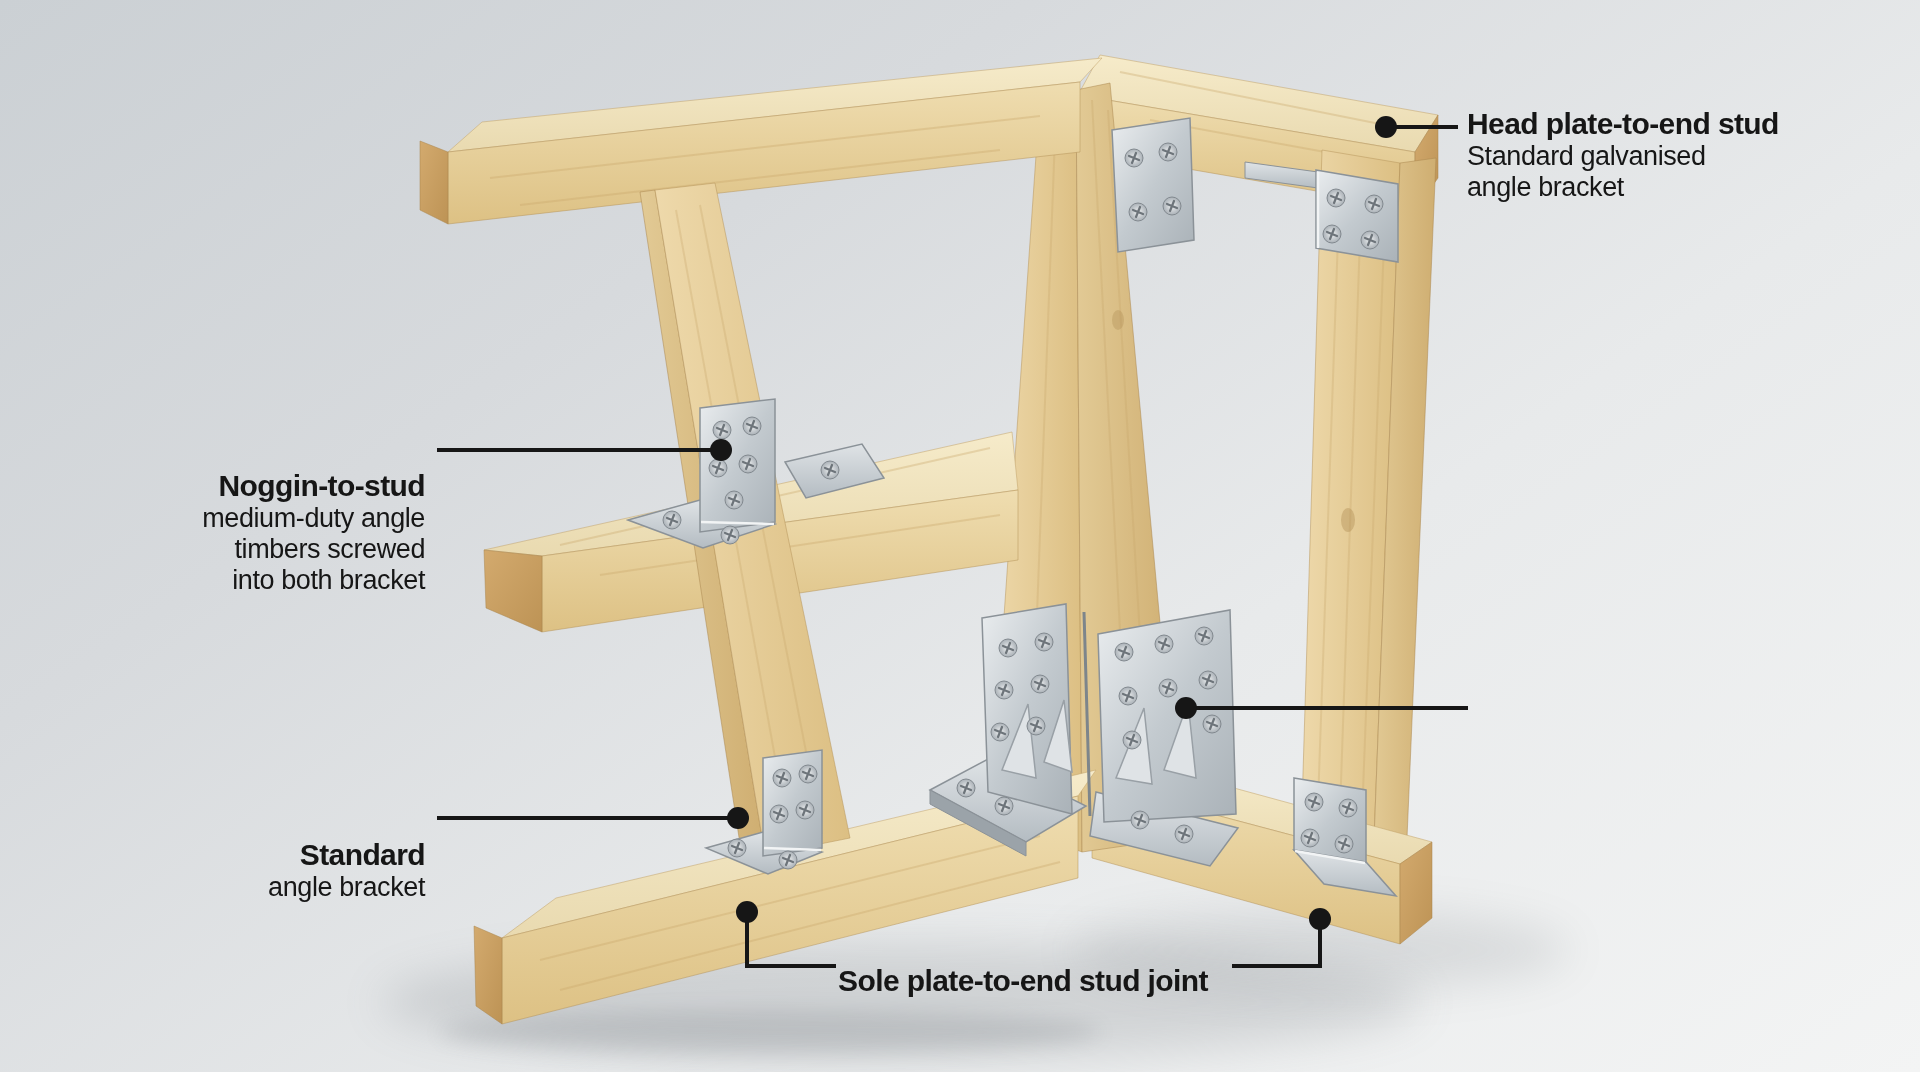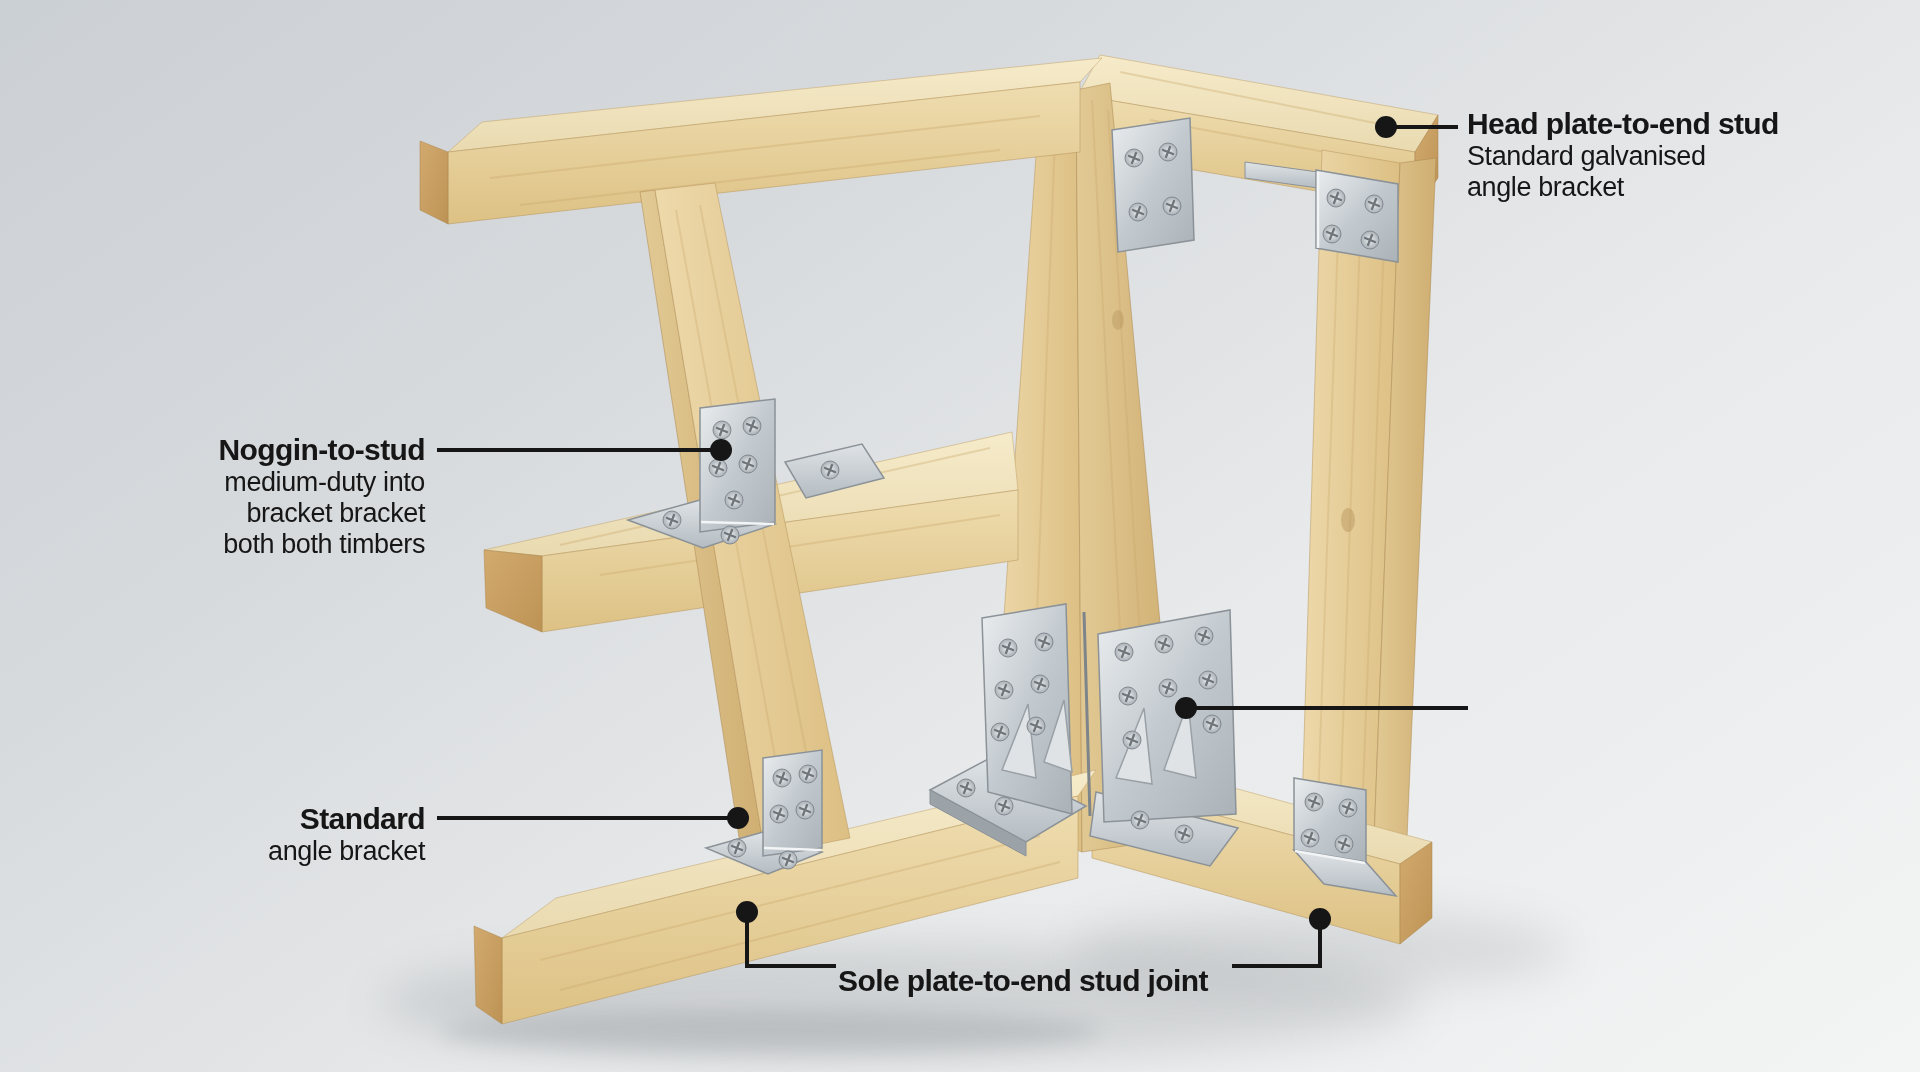--- a/index.html
+++ b/index.html
@@ -5,21 +5,21 @@
   html,body{margin:0;padding:0;background:#ccd0d4;}
   .stage{
     position:relative;width:1920px;height:1072px;overflow:hidden;
     background:linear-gradient(145deg,#cbd0d4 0%,#d7dadd 30%,#e8eaeb 62%,#f3f4f4 100%);
     font-family:"Liberation Sans",sans-serif;
   }
   svg.scene{position:absolute;left:0;top:0;}
   .label{position:absolute;color:var(--text,#161616);}
   .label .t{font-weight:bold;font-size:30px;line-height:35px;letter-spacing:-0.6px;white-space:nowrap;}
   .label .s{font-weight:normal;font-size:27px;line-height:31px;letter-spacing:-0.4px;white-space:nowrap;}
-  .align-right{text-align:right;}
+  .align-right{text-align:right;margin-top:36px;}
   .align-left{text-align:left;}
   .align-center{text-align:center;margin-top:14px;}
 </style>
 </head>
 <body>
 
 <div class="stage">
 
 <svg class="scene" width="1920" height="1072" viewBox="0 0 1920 1072">
   <defs>
@@ -248,23 +248,23 @@
 </svg>
 
 <div class="label align-left" style="left:1467px;top:106px;width:440px;">
   <div class="t">Head plate-to-end stud</div>
   <div class="s">Standard galvanised</div>
   <div class="s">angle bracket</div>
 </div>
 
 <div class="label align-right" style="left:60px;top:432px;width:365px;">
   <div class="t">Noggin-to-stud</div>
-  <div class="s">medium-duty into</div>
-  <div class="s">bracket bracket</div>
-  <div class="s">both both timbers</div>
+  <div class="s">medium-duty angle</div>
+  <div class="s">timbers screwed</div>
+  <div class="s">into both bracket</div>
 </div>
 
 
 <div class="label align-right" style="left:115px;top:801px;width:310px;">
   <div class="t">Standard</div>
   <div class="s">angle bracket</div>
 </div>
 
 <div class="label align-center" style="left:763px;top:949px;width:520px;">
   <div class="t">Sole plate-to-end stud joint</div>

